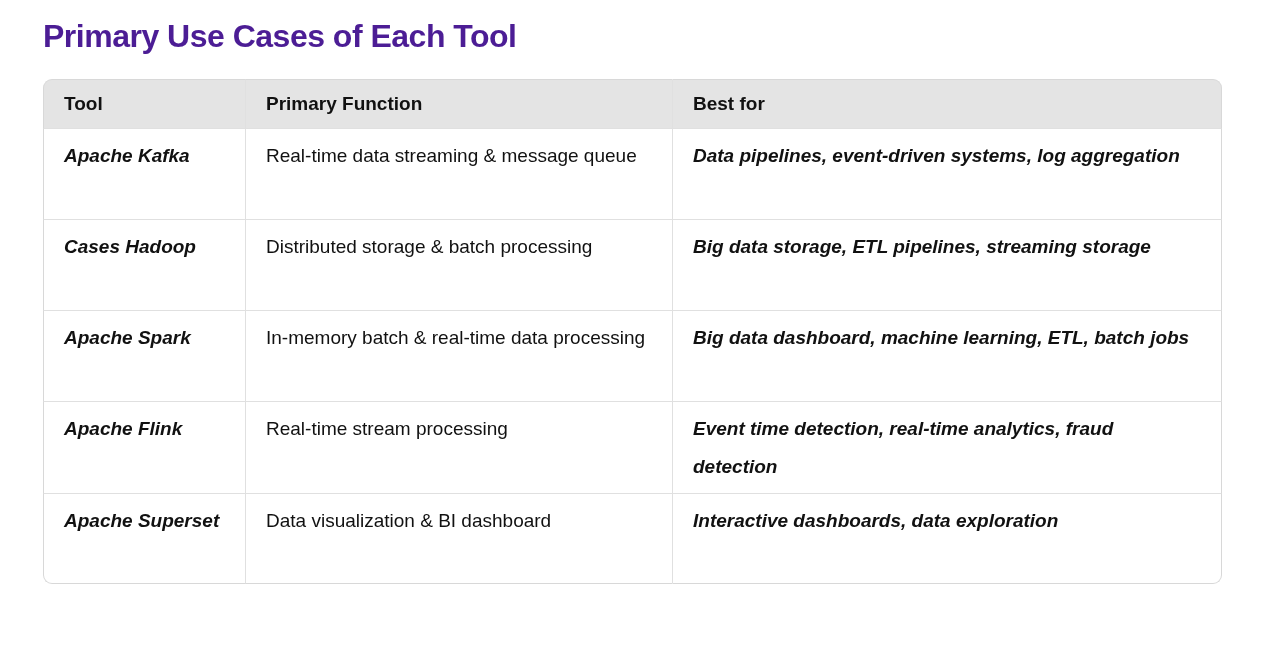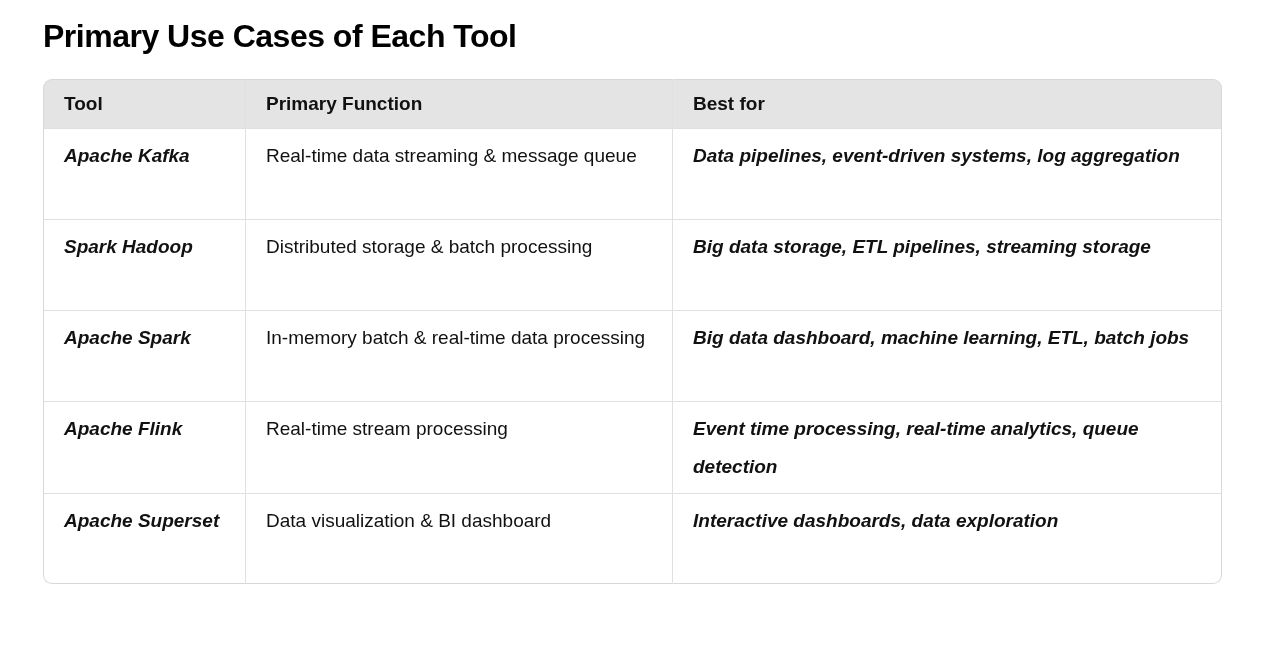--- a/index.html
+++ b/index.html
@@ -23,21 +23,21 @@
     background: var(--page_bg);
     overflow: hidden;
   }
   h1.page-title {
     margin: 0;
     padding: 16px 0 0 43px;
     font-size: 32px;
     line-height: 40px;
     font-weight: 700;
     letter-spacing: -0.5px;
-    color: #000000;
+    color: #4c1d95;
   }
   .table-wrap {
     margin: 23px 52px 8px 43px;
   }
   table.tools-table {
     width: 1179px;
     border-collapse: separate;
     border-spacing: 0;
     table-layout: fixed;
     font-size: 19px;
@@ -99,35 +99,35 @@
         </tr>
       </thead>
       <tbody>
   <tr>
     <td class="cell-tool">Apache Kafka</td>
     <td class="cell-function">Real-time data streaming &amp; message queue</td>
     <td class="cell-best">Data pipelines, event-driven systems, log aggregation</td>
   </tr>
 
   <tr>
-    <td class="cell-tool">Spark Hadoop</td>
+    <td class="cell-tool">Cases Hadoop</td>
     <td class="cell-function">Distributed storage &amp; batch processing</td>
     <td class="cell-best">Big data storage, ETL pipelines, streaming storage</td>
   </tr>
 
   <tr>
     <td class="cell-tool">Apache Spark</td>
     <td class="cell-function">In-memory batch &amp; real-time data processing</td>
     <td class="cell-best">Big data dashboard, machine learning, ETL, batch jobs</td>
   </tr>
 
   <tr>
     <td class="cell-tool">Apache Flink</td>
     <td class="cell-function">Real-time stream processing</td>
-    <td class="cell-best">Event time processing, real-time analytics, queue detection</td>
+    <td class="cell-best">Event time detection, real-time analytics, fraud detection</td>
   </tr>
 
   <tr>
     <td class="cell-tool">Apache Superset</td>
     <td class="cell-function">Data visualization &amp; BI dashboard</td>
     <td class="cell-best">Interactive dashboards, data exploration</td>
   </tr>
 </tbody>
     </table>
   </div>

